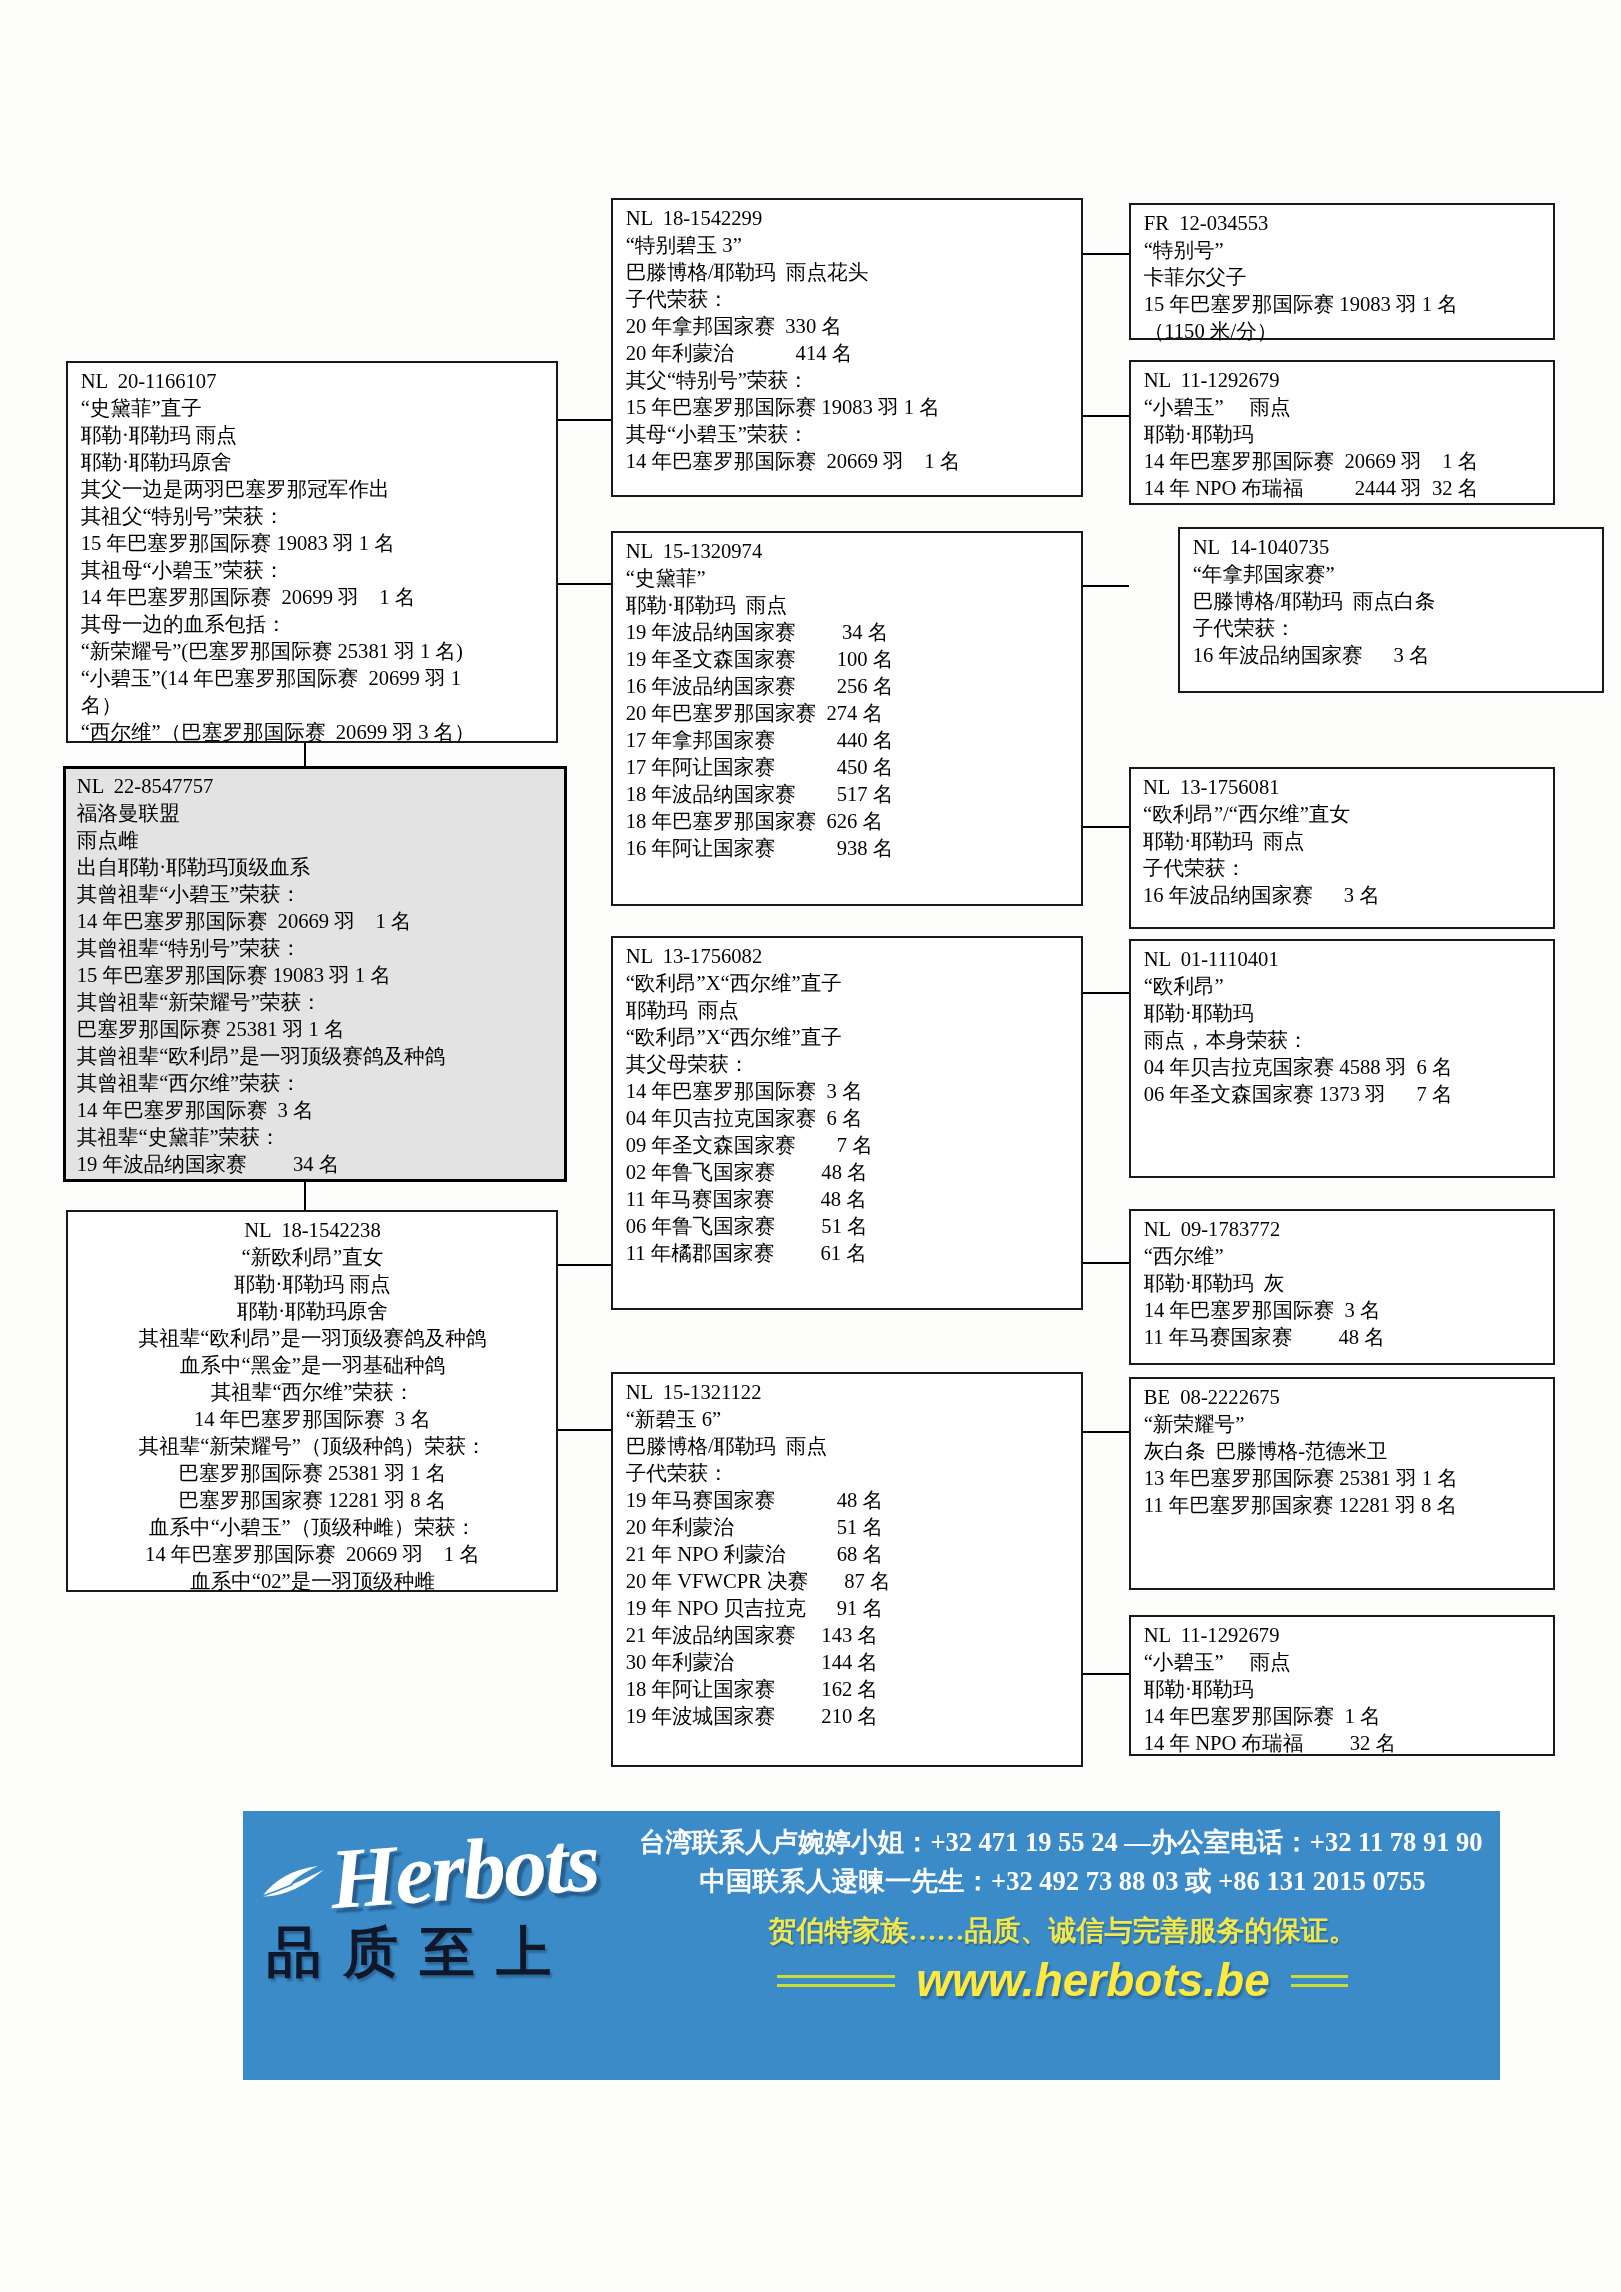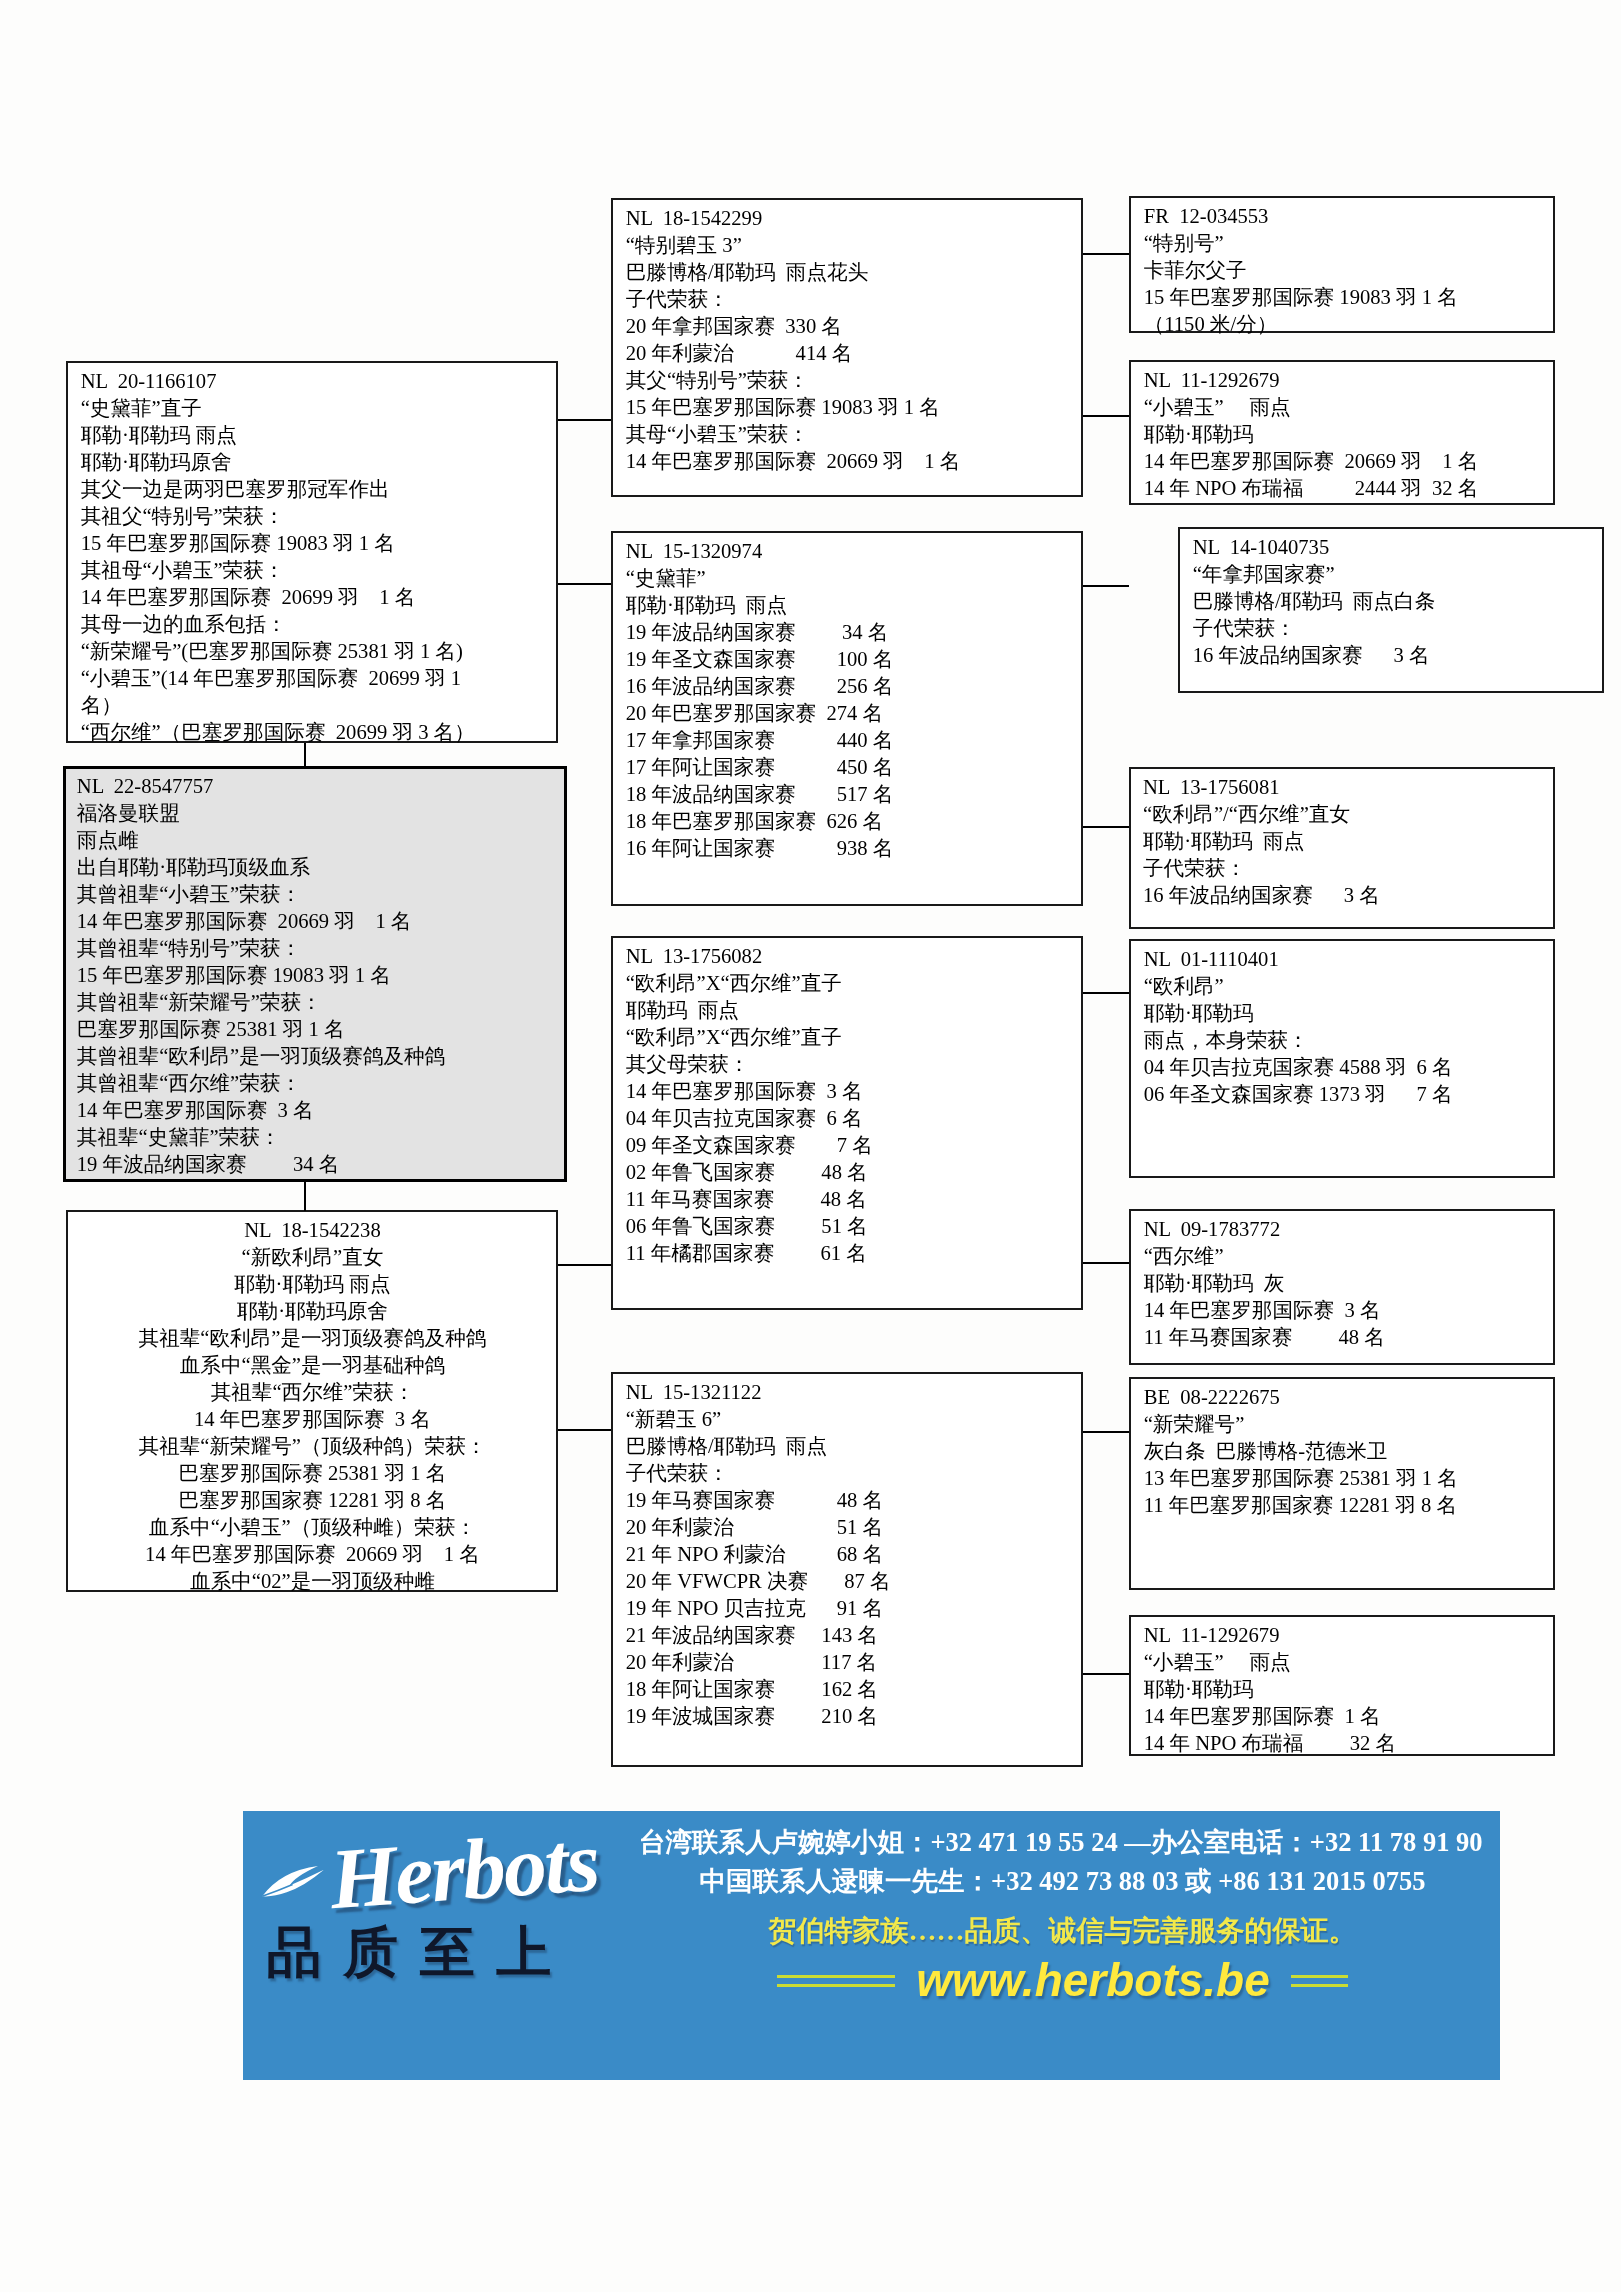--- a/index.html
+++ b/index.html
@@ -194,26 +194,26 @@
       <div class="ln">NL  15-1321122</div>
       <div class="ln">“新碧玉 6”</div>
       <div class="ln">巴滕博格/耶勒玛  雨点</div>
       <div class="ln">子代荣获：</div>
       <div class="ln">19 年马赛国家赛　　　48 名</div>
       <div class="ln">20 年利蒙治　　　　　51 名</div>
       <div class="ln">21 年 NPO 利蒙治　　  68 名</div>
       <div class="ln">20 年 VFWCPR 决赛　   87 名</div>
       <div class="ln">19 年 NPO 贝吉拉克　  91 名</div>
       <div class="ln">21 年波品纳国家赛　 143 名</div>
-      <div class="ln">20 年利蒙治　　　　 117 名</div>
+      <div class="ln">30 年利蒙治　　　　 144 名</div>
       <div class="ln">18 年阿让国家赛　　 162 名</div>
       <div class="ln">19 年波城国家赛　　 210 名</div>
     </div>
 
-  <div class="pbox" style="left:1129px;top:196px;width:426px;height:137px;">
+  <div class="pbox" style="left:1129px;top:203px;width:426px;height:137px;">
       <div class="ln">FR  12-034553</div>
       <div class="ln">“特别号”</div>
       <div class="ln">卡菲尔父子</div>
       <div class="ln">15 年巴塞罗那国际赛 19083 羽 1 名</div>
       <div class="ln">（1150 米/分）</div>
     </div>
 
   <div class="pbox" style="left:1129px;top:360px;width:426px;height:145px;">
       <div class="ln">NL  11-1292679</div>
       <div class="ln">“小碧玉”　 雨点</div>

